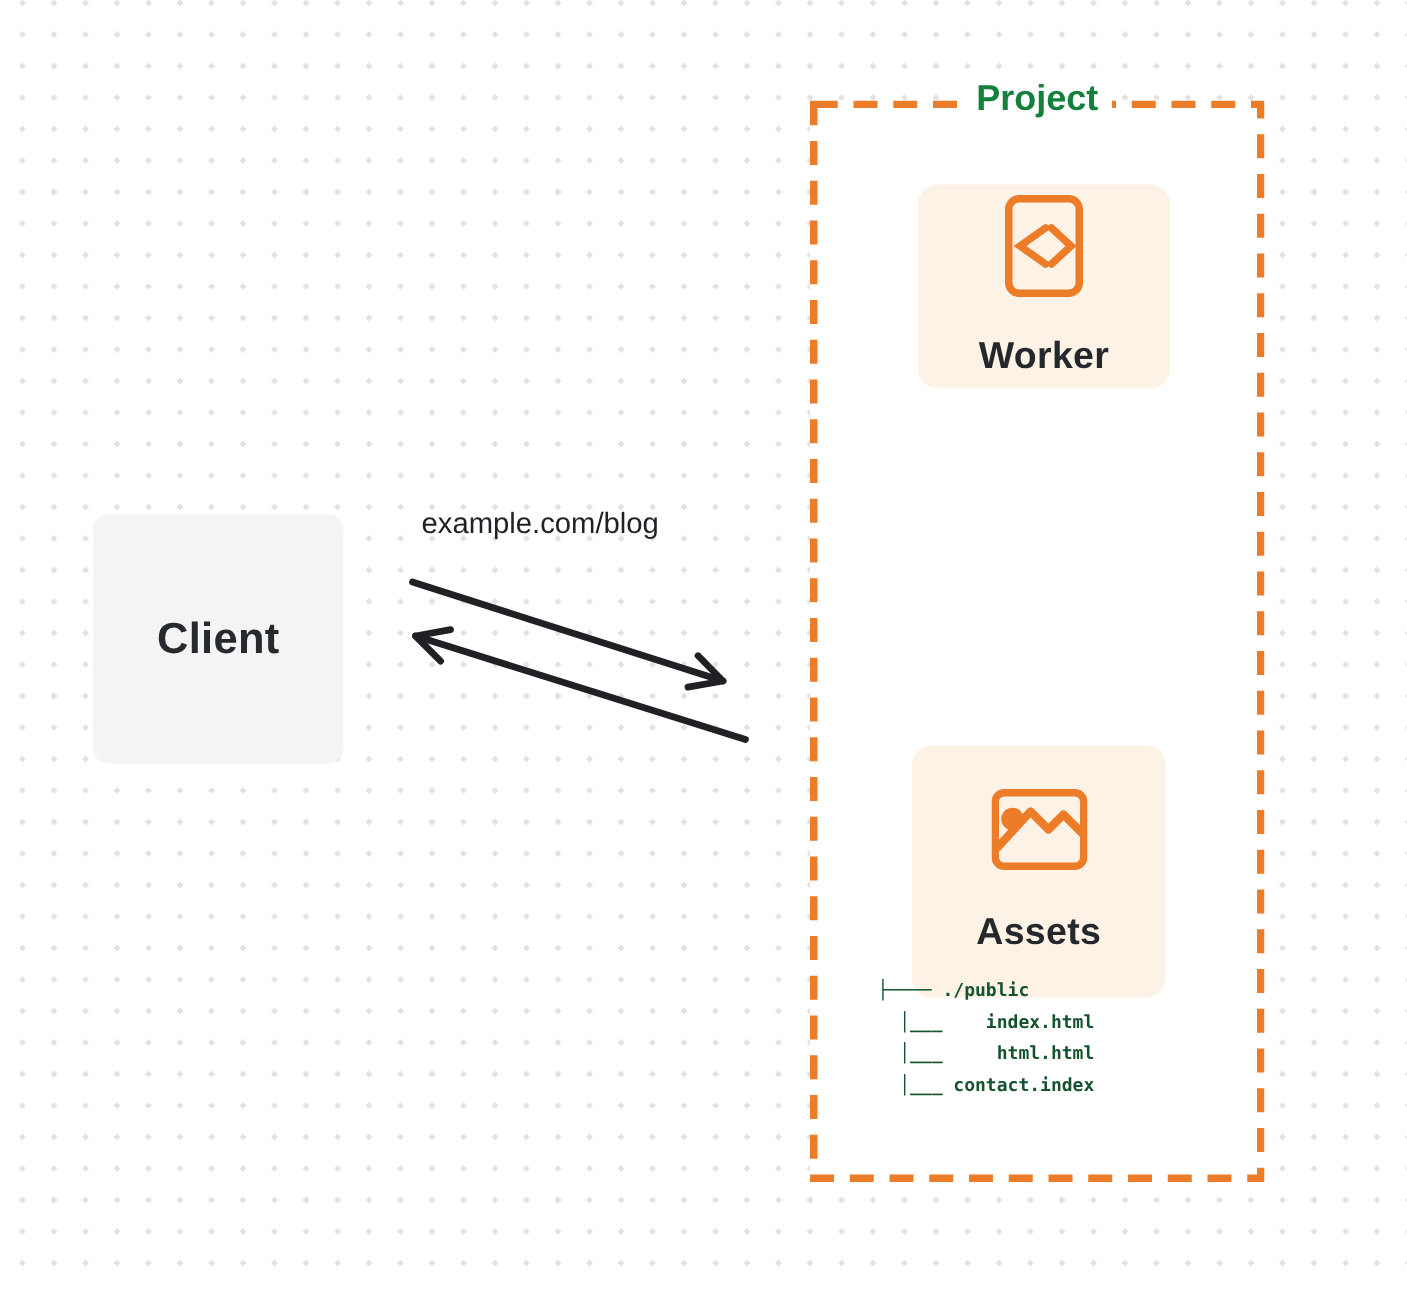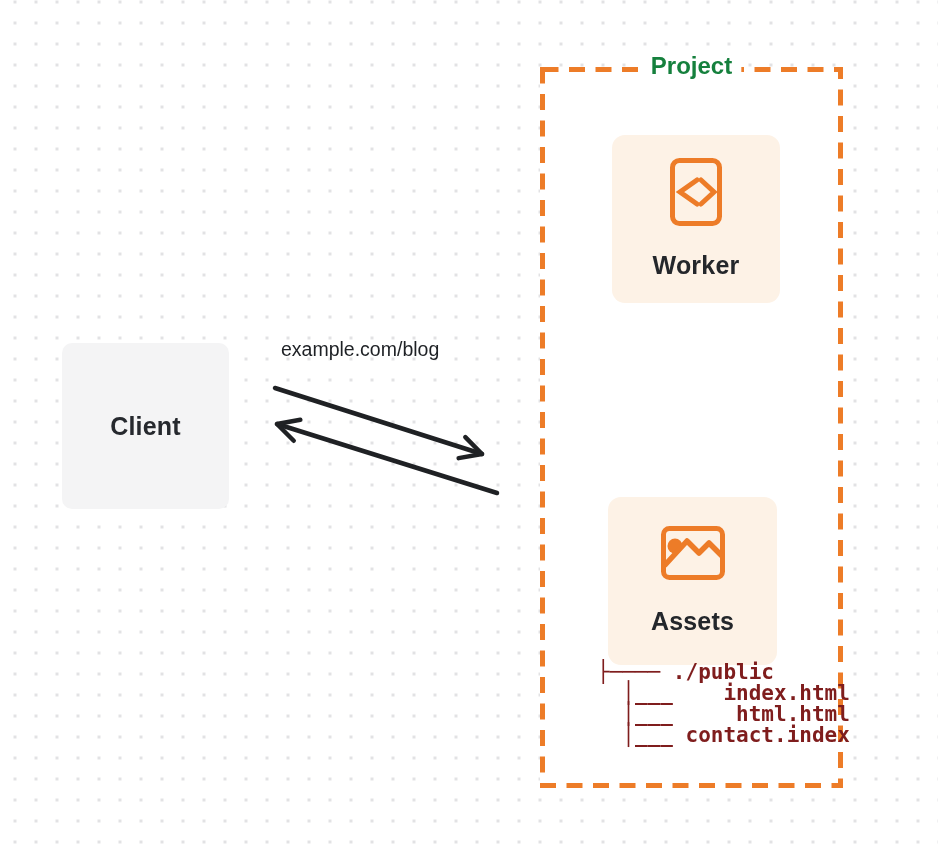--- a/index.html
+++ b/index.html
@@ -24,21 +24,21 @@
     position: absolute;
     left: 62px; top: 343px;
     width: 167px; height: 166px;
     background: #f4f4f5;
     border-radius: 10px;
     display: flex;
     align-items: center;
     justify-content: center;
   }
   .client-label {
-    font-size: 25px;
+    font-size: 29px;
     font-weight: bold;
     color: #26292e;
     letter-spacing: 0.2px;
   }
   .request-label {
     position: absolute;
     left: 281px; top: 338px;
     font-size: 19.5px;
     font-weight: normal;
     color: #1e2125;
@@ -68,37 +68,37 @@
   }
   .card {
     position: absolute;
     background: #fdf2e6;
     border-radius: 13px;
     display: flex;
     flex-direction: column;
     align-items: center;
     justify-content: center;
   }
-  .worker-card { left: 72px; top: 68px;  width: 168px; height: 168px; gap: 25px; }
+  .worker-card { left: 72px; top: 56px;  width: 168px; height: 136px; gap: 25px; }
   .assets-card { left: 68px; top: 410px; width: 169px; height: 168px; gap: 27px; margin-top: 20px; }
   .card-label {
     font-size: 25px;
     font-weight: bold;
     color: #24272b;
     letter-spacing: 0.2px;
   }
   .file-tree {
     position: absolute;
     left: 45px; top: 583px;
-    margin: 12px;
+    margin: 0;
     font-family: "DejaVu Sans Mono", monospace;
-    font-size: 21px;
+    font-size: 12px;
     font-weight: bold;
     line-height: 21px;
-    color: #7f1d1d;
+    color: #14532d;
     white-space: pre;
   }
 </style>
 </head>
 <body>
 
 <div class="canvas">
 
   <svg class="arrows" viewBox="0 0 938 860" xmlns="http://www.w3.org/2000/svg">
     <defs>

